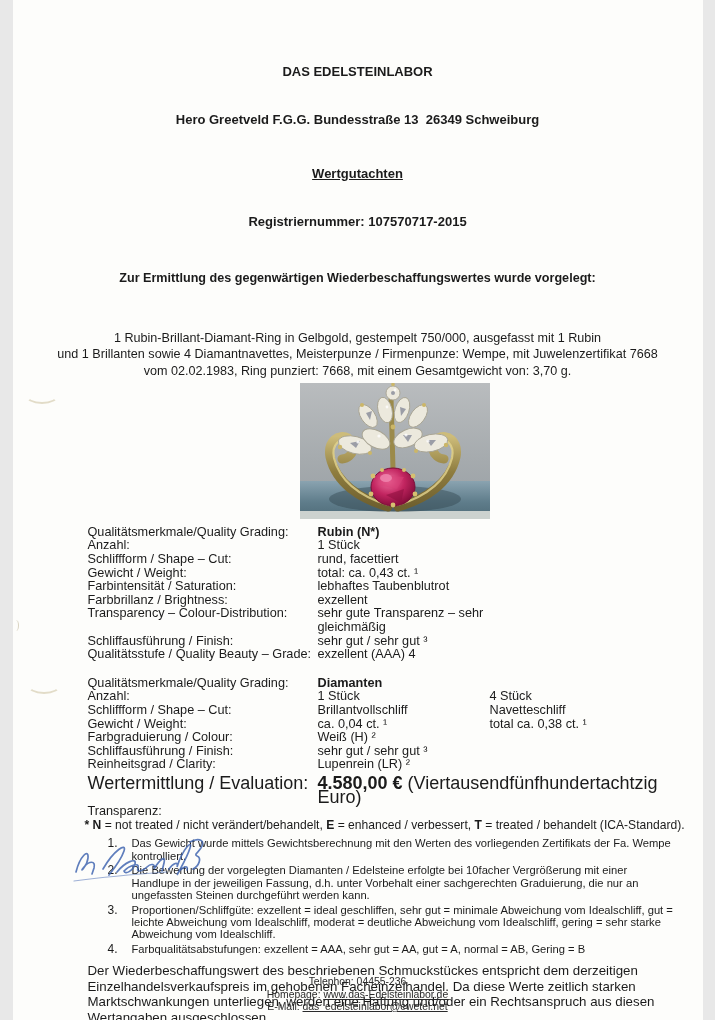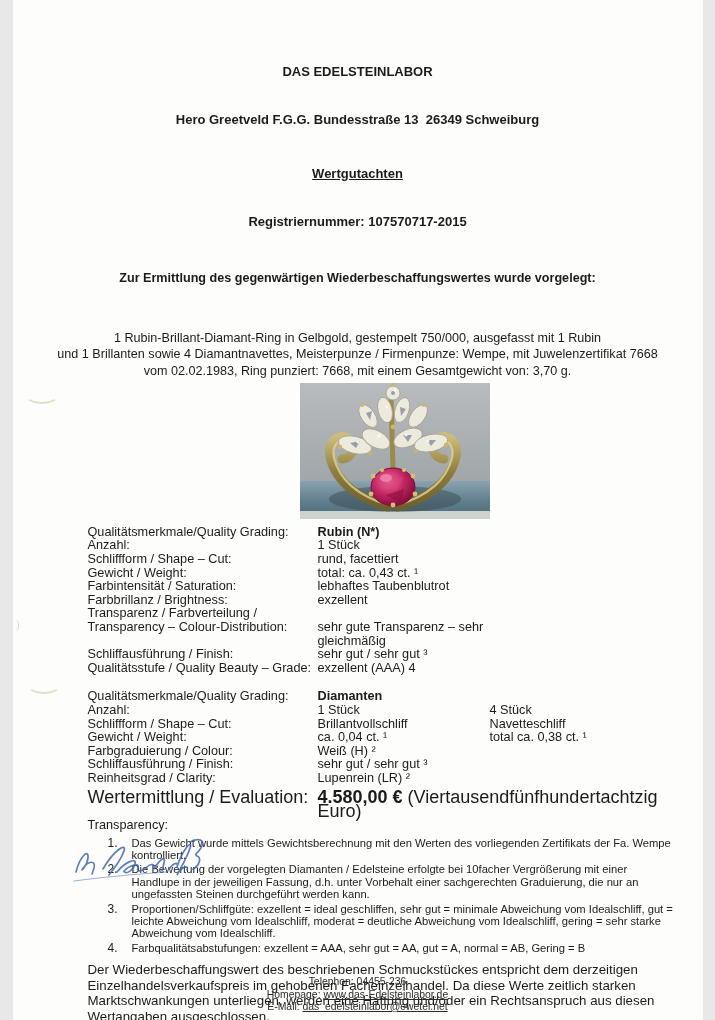--- a/index.html
+++ b/index.html
@@ -200,25 +200,20 @@
       <span>Farbintensität / Saturation:</span>
       <span>lebhaftes Taubenblutrot</span>
         <span></span>
     </div>
     <div class="grading-row">
       <span>Farbbrillanz / Brightness:</span>
       <span>exzellent</span>
         <span></span>
     </div>
     <div class="grading-row">
-      <span>Transparenz / Farbverteilung /</span>
-      <span></span>
-        <span></span>
-    </div>
-    <div class="grading-row">
       <span>Transparency – Colour-Distribution:</span>
       <span>sehr gute Transparenz – sehr gleichmäßig</span>
         <span></span>
     </div>
     <div class="grading-row">
       <span>Schliffausführung / Finish:</span>
       <span>sehr gut / sehr gut ³</span>
         <span></span>
     </div>
     <div class="grading-row">
@@ -263,22 +258,25 @@
       <span>Reinheitsgrad / Clarity:</span>
       <span>Lupenrein (LR) ²</span>
       <span></span>
     </div>
   </div>
 
   <div class="valuation-row">
     <span>Wertermittlung / Evaluation:</span>
     <span><span class="bold">4.580,00 €</span><span> (Viertausendfünfhundertachtzig Euro)</span></span>
   </div>
-  <div class="remarks-heading">Transparency:</div>
-
+  <div class="remarks-heading">Transparenz:</div>
+
+  <div class="treatment-note">
+    <span class="bold">* N</span><span> = not treated / nicht verändert/behandelt, </span><span class="bold">E</span><span> = enhanced / verbessert, </span><span class="bold">T</span><span> = treated / behandelt (ICA-Standard).</span>
+  </div>
 
   <div class="footnotes">
     <div class="footnote">
       <span class="num">1.</span>
       <span>Das Gewicht wurde mittels Gewichtsberechnung mit den Werten des vorliegenden Zertifikats der Fa. Wempe kontrolliert.</span>
     </div>
     <div class="footnote">
       <span class="num">2.</span>
       <span>Die Bewertung der vorgelegten Diamanten / Edelsteine erfolgte bei 10facher Vergrößerung mit einer Handlupe in der jeweiligen Fassung, d.h. unter Vorbehalt einer sachgerechten Graduierung, die nur an ungefassten Steinen durchgeführt werden kann.</span>
     </div>

